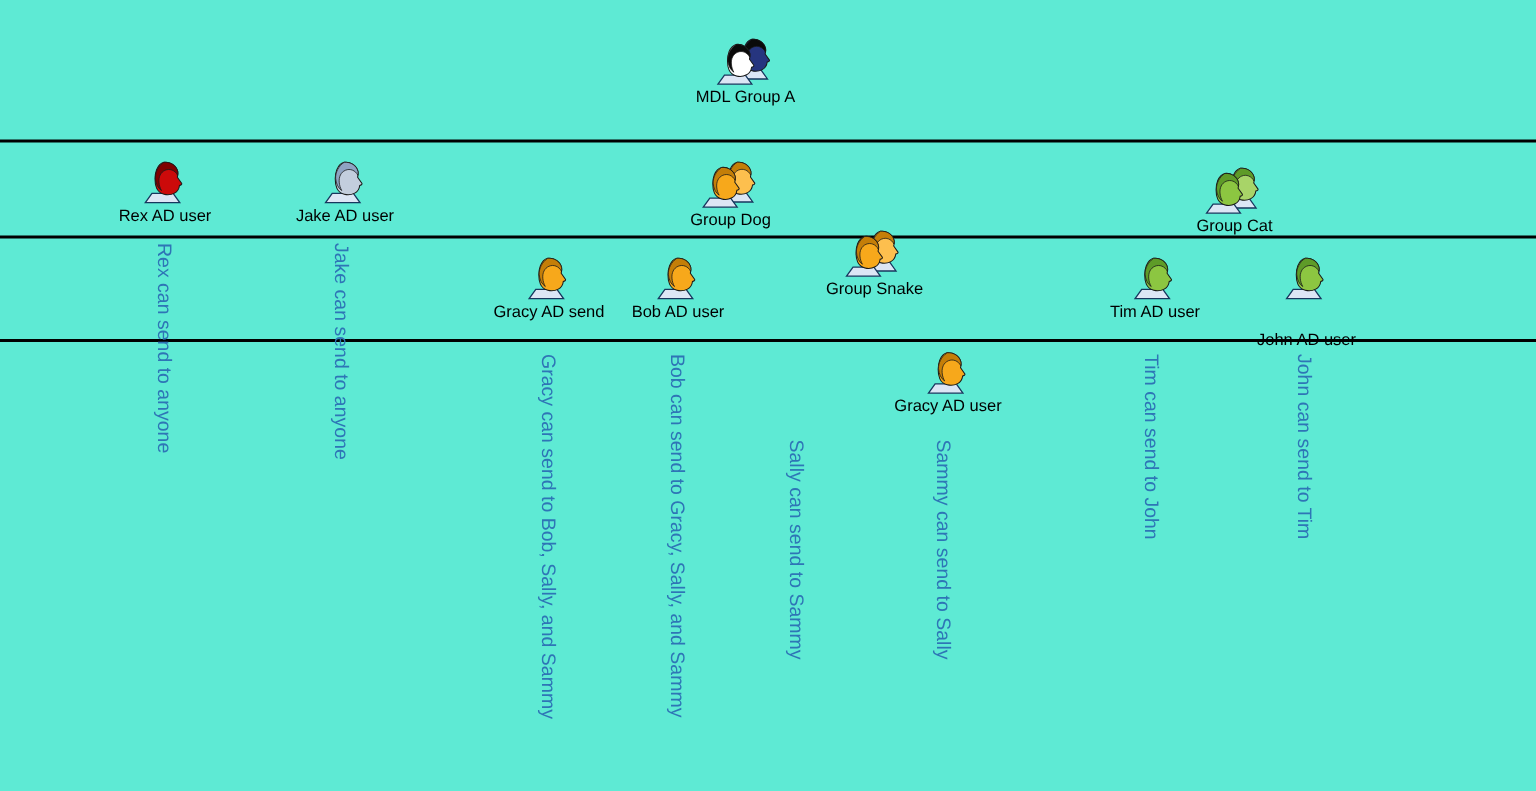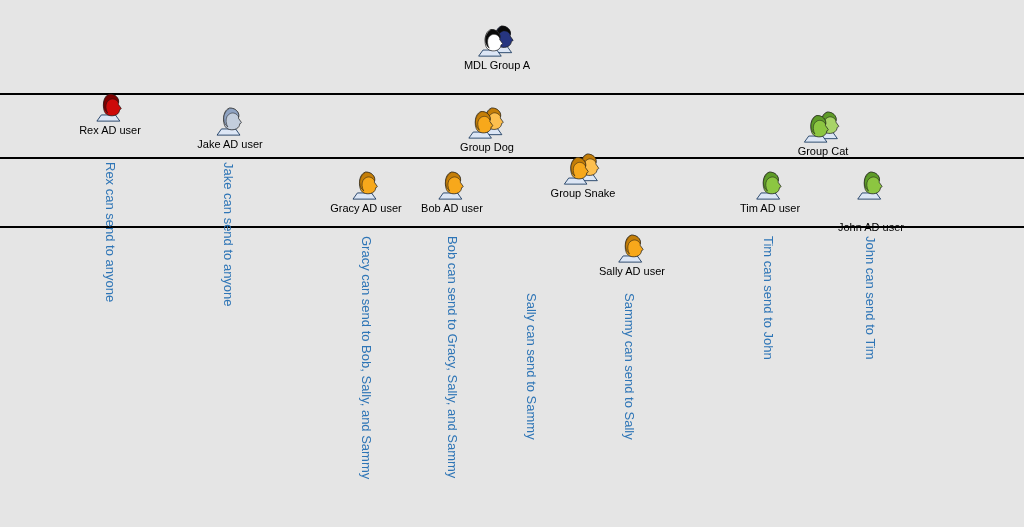--- a/index.html
+++ b/index.html
@@ -1,20 +1,20 @@
 <!DOCTYPE html>
 <html><head>
 <meta charset="utf-8">
 <style>
   html, body { margin: 0; padding: 0; background: #ffffff; }
   .canvas {
     position: relative;
     width: 1024px;
     height: 527px;
-    background: #e5e5e5;
+    background: #5eead4;
     overflow: hidden;
     font-family: "Liberation Sans", sans-serif;
   }
   .hline {
     position: absolute;
     left: 0;
     right: 0;
     height: 1.5px;
     background: var(--line-color, #000);
   }
@@ -67,21 +67,21 @@
   <div class="hline" style="top:226px"></div>
 
   <div class="node" style="left: 497px; top: 24px; --face: #ffffff; --hair: #0a0a0a; --face2: #26357f; --hair2: #0a0a0a;">
     <svg class="head-icon group" viewBox="0 0 46 38">
       <use href="#head" class="back-head" transform="translate(12,0)"></use>
       <use href="#head" transform="translate(0,4)"></use>
     </svg>
     <div class="label">MDL Group A</div>
   </div>
 
-  <div class="node" style="left: 110px; top: 92px; --face: #cc0a0a; --hair: #7f0000;">
+  <div class="node" style="left: 110px; top: 106px; --face: #cc0a0a; --hair: #7f0000;">
     <svg class="head-icon single" viewBox="0 0 34 34">
         <use href="#head"></use>
       </svg>
     <div class="label">Rex AD user</div>
   </div>
 
   <div class="node" style="left: 230px; top: 106px; --face: #c3cedd; --hair: #8fa3c2;">
     <svg class="head-icon single" viewBox="0 0 34 34">
         <use href="#head"></use>
       </svg>
@@ -101,21 +101,21 @@
       <use href="#head" class="back-head" transform="translate(12,0)"></use>
       <use href="#head" transform="translate(0,4)"></use>
     </svg>
     <div class="label">Group Cat</div>
   </div>
 
   <div class="node" style="left: 366px; top: 170px; --face: #f7a81b; --hair: #c47e08;">
     <svg class="head-icon single" viewBox="0 0 34 34">
         <use href="#head"></use>
       </svg>
-    <div class="label">Gracy AD user</div>
+    <div class="label">Gracy AD send</div>
   </div>
 
   <div class="node" style="left: 452px; top: 170px; justify-content: space-between; --face: #f7a81b; --hair: #c47e08;">
     <svg class="head-icon single" viewBox="0 0 34 34">
         <use href="#head"></use>
       </svg>
     <div class="label">Bob AD user</div>
   </div>
 
   <div class="node" style="left: 583px; top: 152px; --face: #f7a81b; --hair: #c47e08; --face2: #fdbf4e; --hair2: #c47e08;">
@@ -138,21 +138,21 @@
         <use href="#head"></use>
       </svg>
     <div class="label">John AD user</div>
   </div>
 
 
   <div class="node" style="left: 632px; top: 233px; --face: #f7a81b; --hair: #c47e08;">
     <svg class="head-icon single" viewBox="0 0 34 34">
         <use href="#head"></use>
       </svg>
-    <div class="label">Sally AD user</div>
+    <div class="label">Gracy AD user</div>
   </div>
 
   <div class="vtext" style="left:110px; top:162px">Rex can send to anyone</div>
   <div class="vtext" style="left:228px; top:162px">Jake can send to anyone</div>
   <div class="vtext" style="left:366px; top:236px">Gracy can send to Bob, Sally, and Sammy</div>
   <div class="vtext" style="left:452px; top:236px">Bob can send to Gracy, Sally, and Sammy</div>
   <div class="vtext" style="left:531px; top:293px">Sally can send to Sammy</div>
   <div class="vtext" style="left:629px; top:293px">Sammy can send to Sally</div>
   <div class="vtext" style="left:768px; top:236px">Tim can send to John</div>
   <div class="vtext" style="left:870px; top:236px">John can send to Tim</div>

